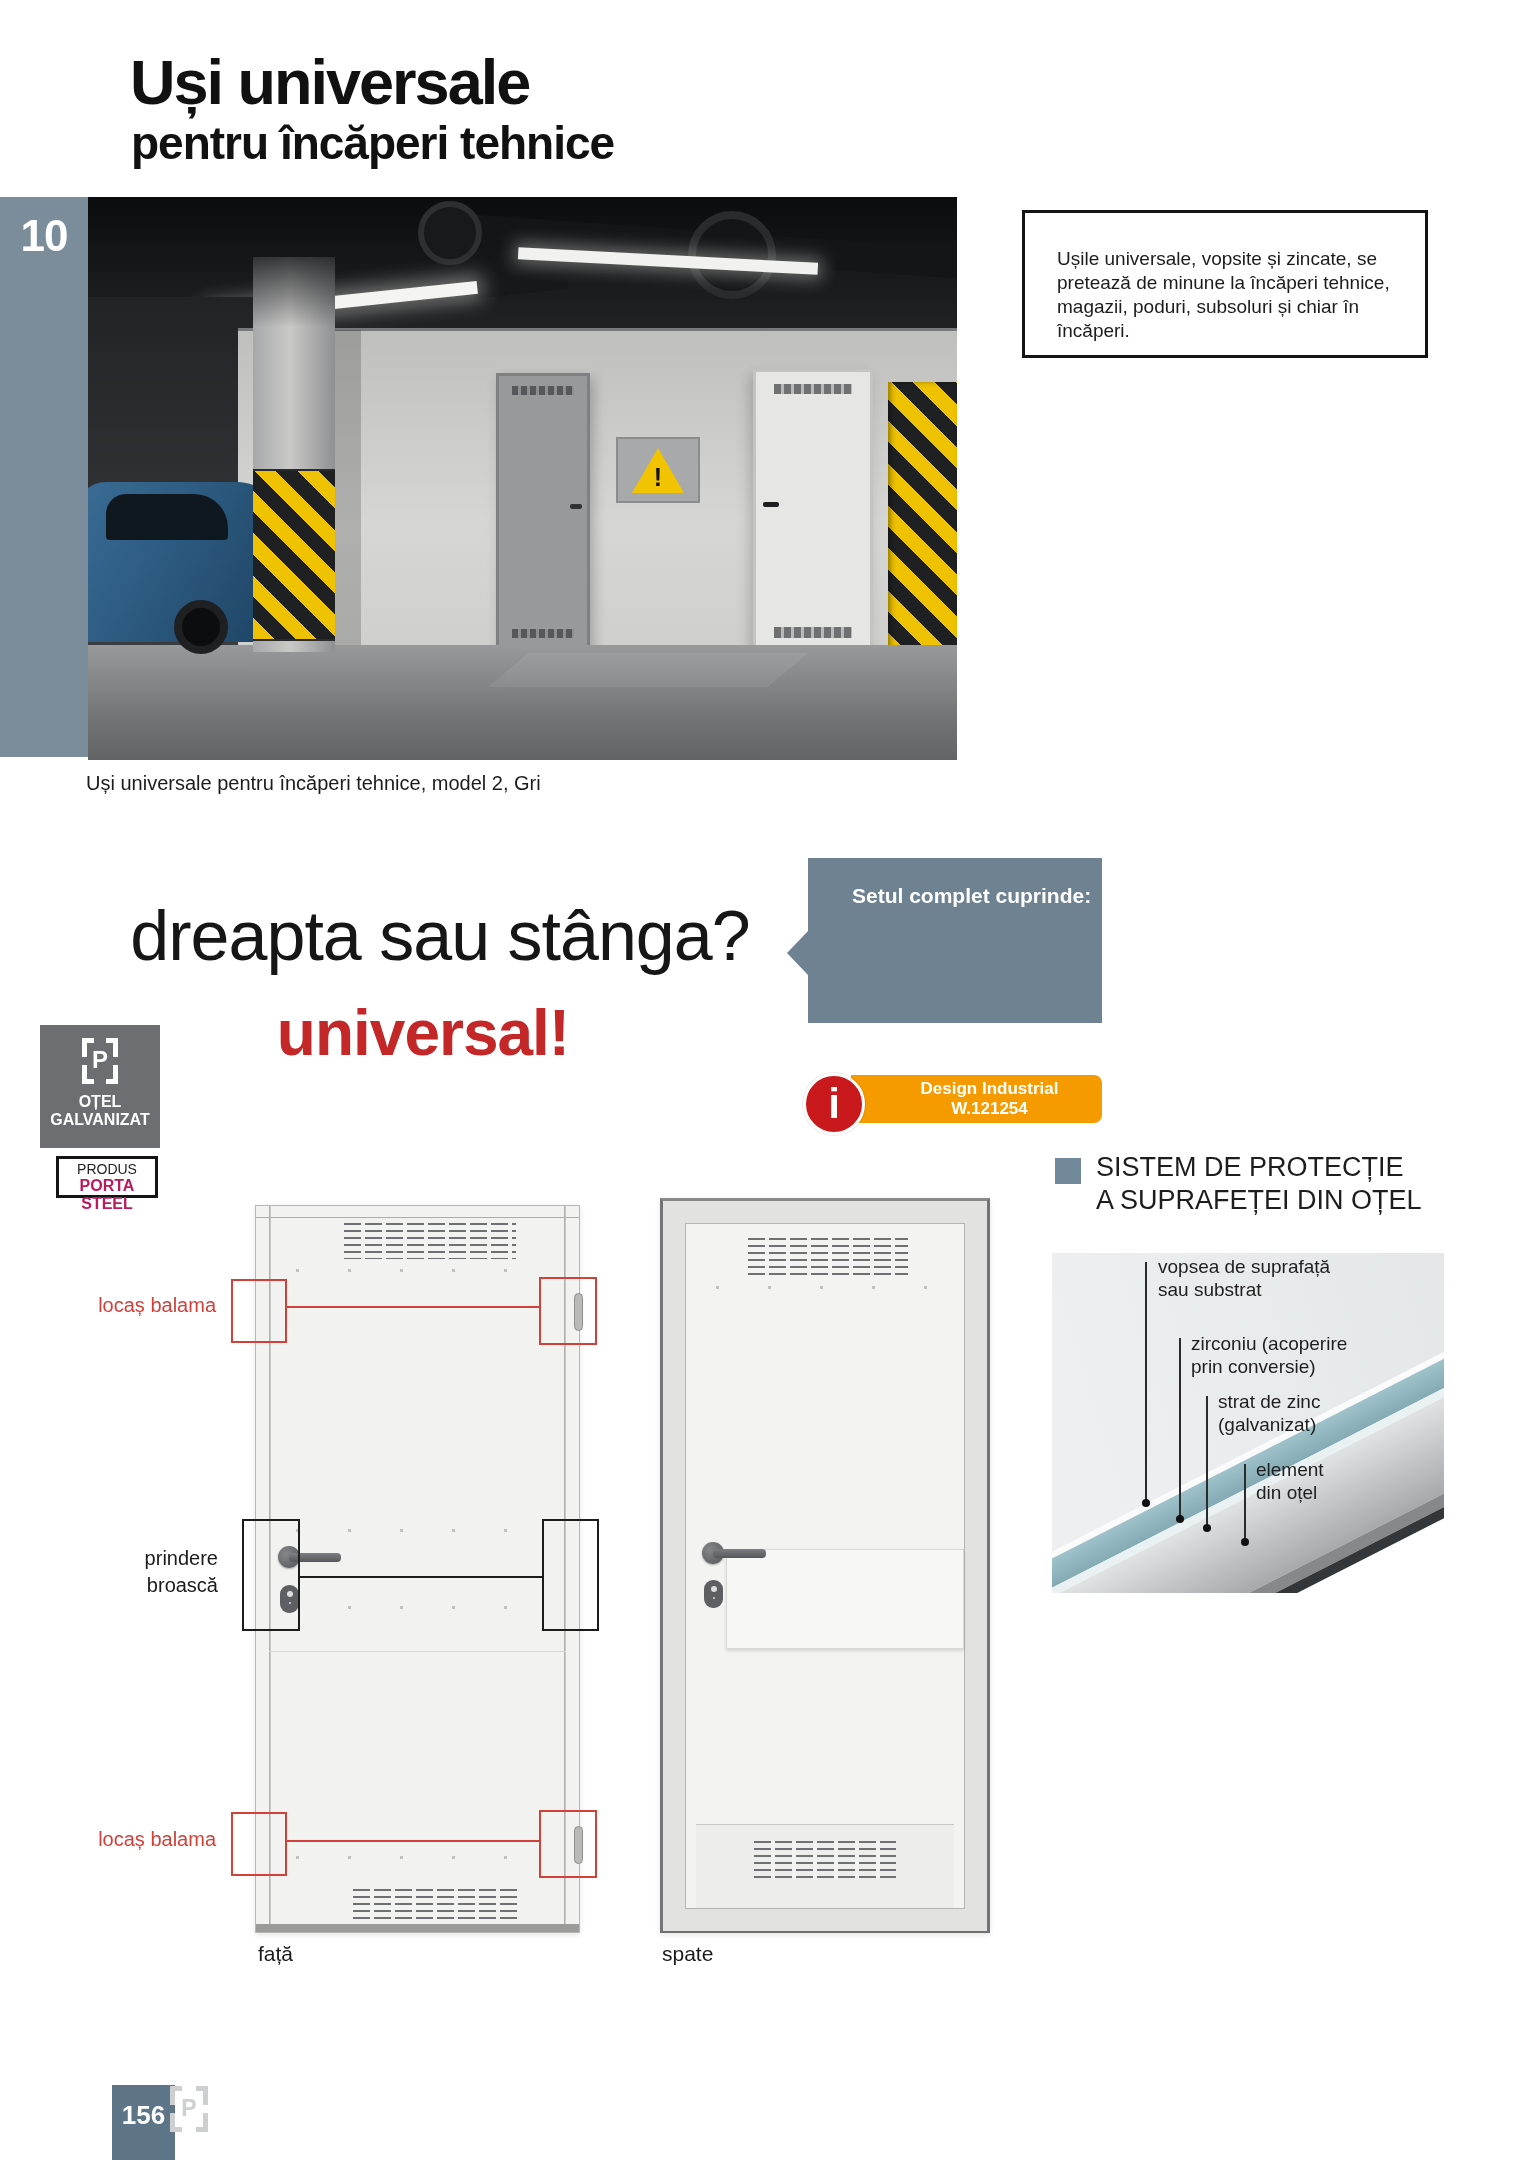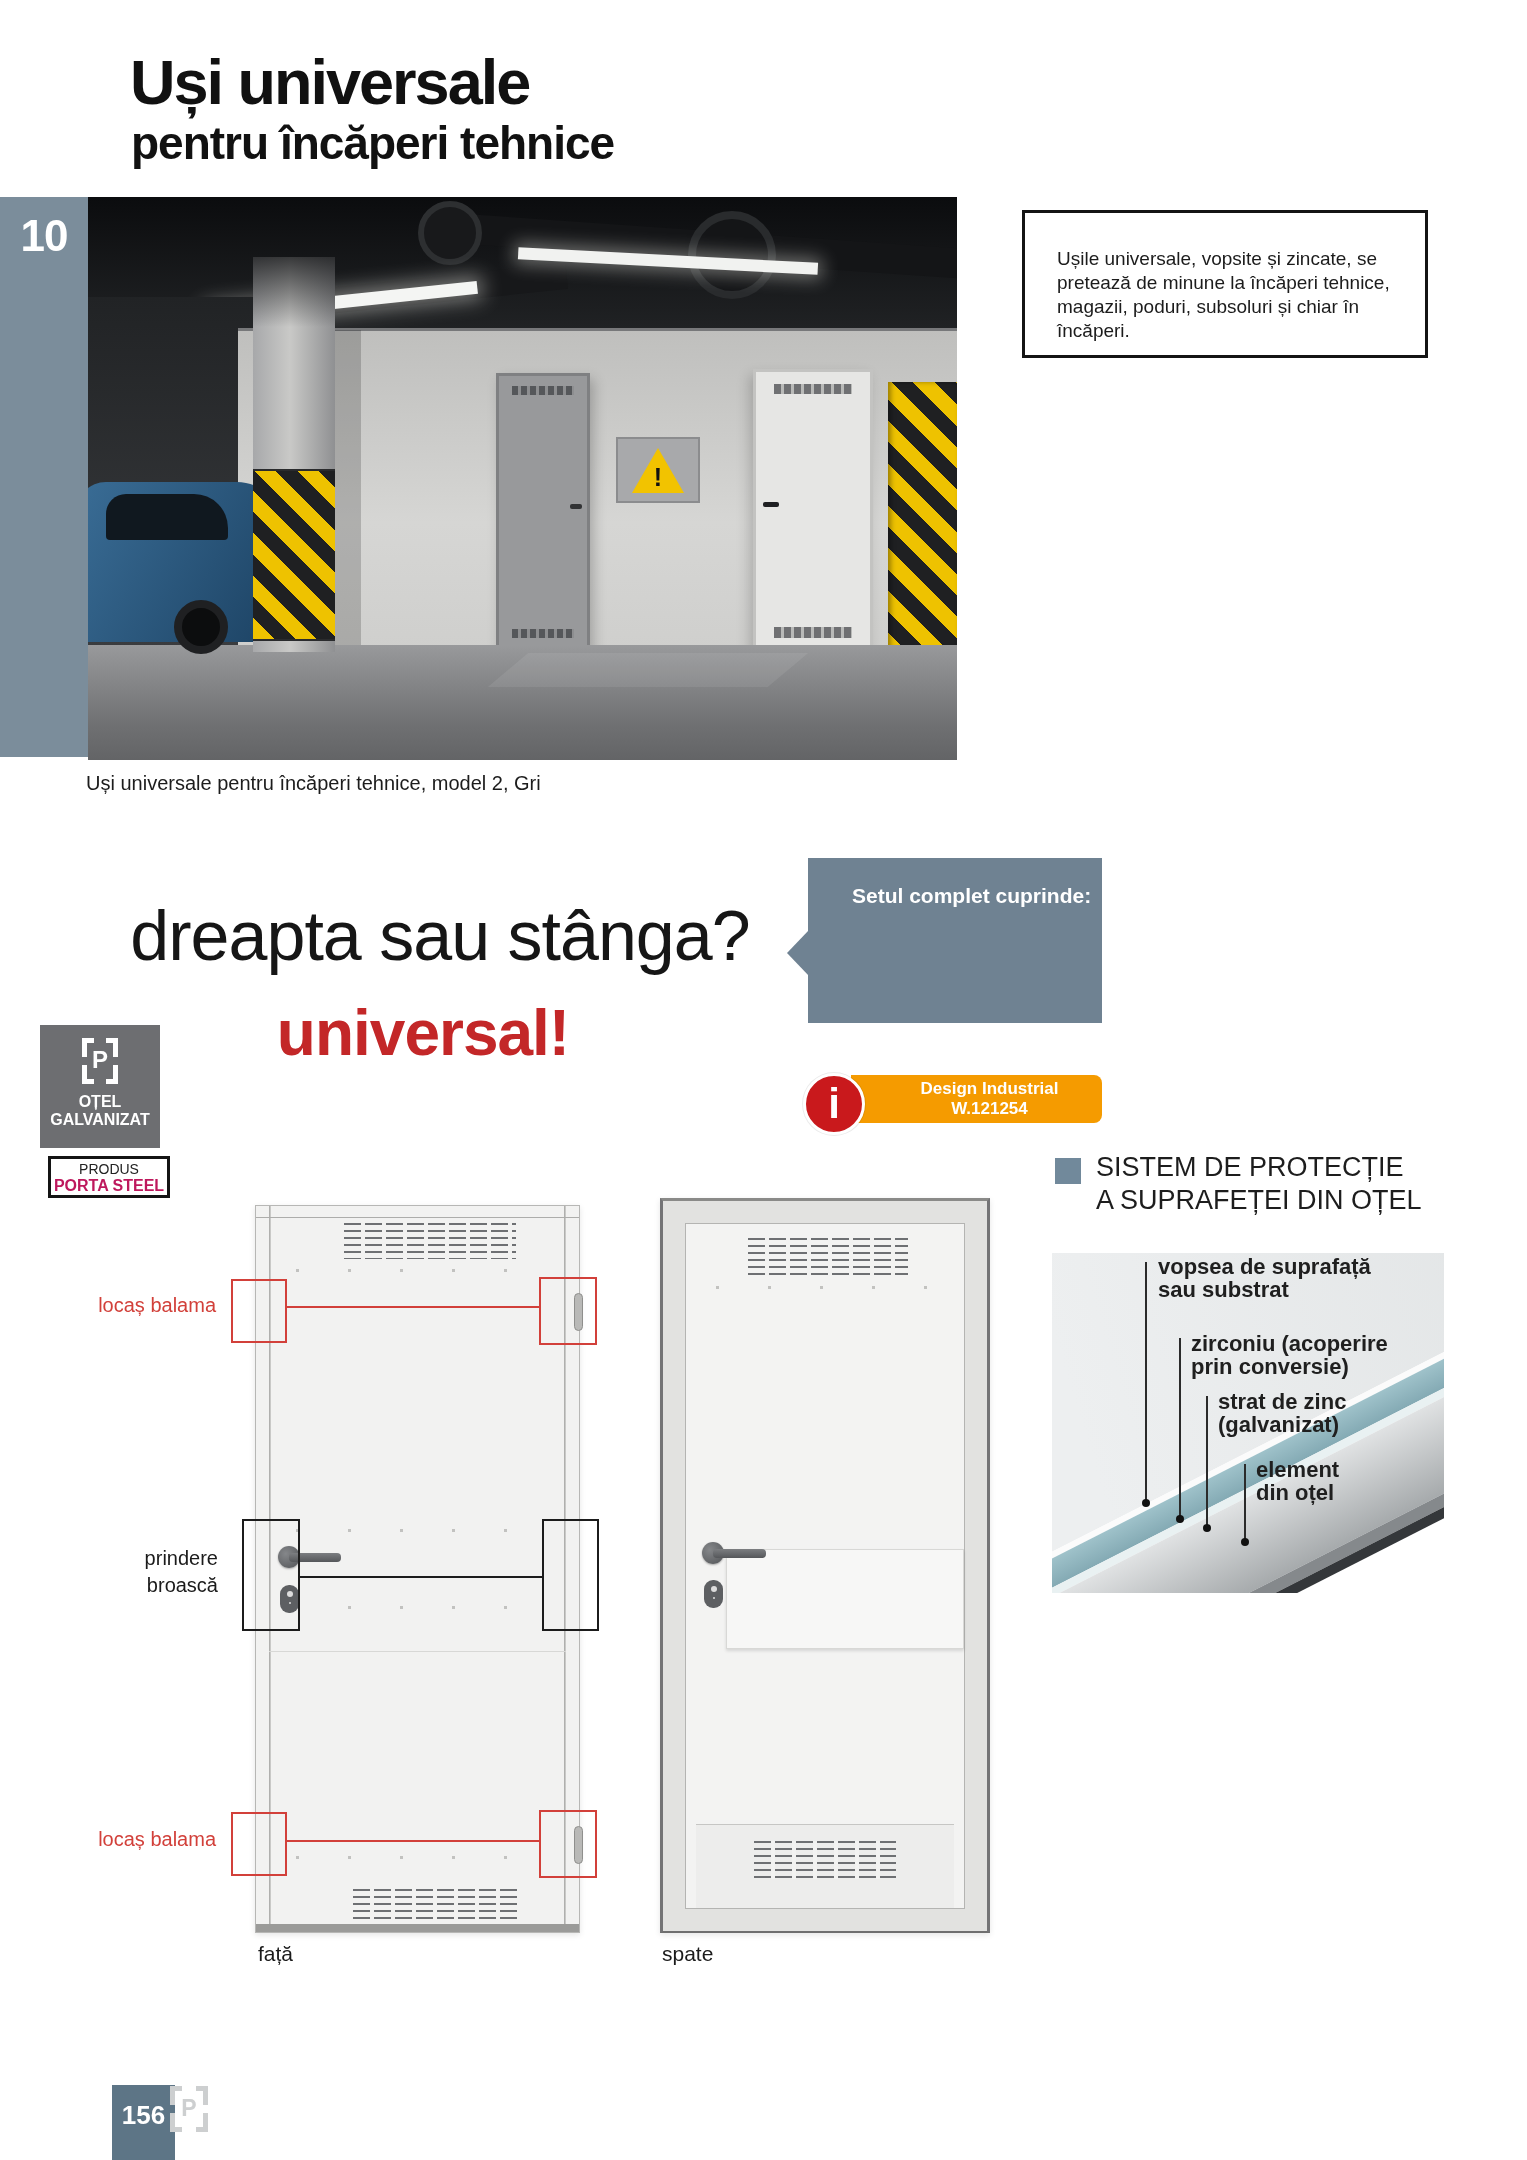--- a/index.html
+++ b/index.html
@@ -43,41 +43,41 @@
   .plogo { position:relative; display:block; }
   .plogo .seg { position:absolute; width:12px; height:42%; }
   .plogo .lt { left:0; top:0; border-left:5px solid currentColor; border-top:5px solid currentColor; }
   .plogo .lb { left:0; bottom:0; border-left:5px solid currentColor; border-bottom:5px solid currentColor; }
   .plogo .rt { right:0; top:0; border-right:5px solid currentColor; border-top:5px solid currentColor; }
   .plogo .rb { right:0; bottom:0; border-right:5px solid currentColor; border-bottom:5px solid currentColor; }
   .plogo .pl { position:absolute; left:0; right:0; top:50%; transform:translateY(-52%); text-align:center; font-weight:bold; }
 
   .steelbadge { left:40px; top:1025px; width:120px; height:123px; background:#6d6e71; color:#fff; text-align:center; padding-top:13px; }
   .steelbadge .txt { margin-top:9px; font-size:16px; font-weight:bold; line-height:18px; letter-spacing:0; }
-  .prodbox { left:48px; top:1156px; width:122px; height:42px; background:#fff; border:3px solid #141414; text-align:center; padding-top:2px; }
+  .prodbox { left:56px; top:1156px; width:102px; height:42px; background:#fff; border:3px solid #141414; text-align:center; padding-top:2px; }
   .prodbox .l1 { font-size:14px; line-height:16px; color:#222; }
   .prodbox .l2 { font-size:16px; line-height:18px; font-weight:bold; color:#be185d; }
 
   
   .designbar { left:851px; top:1075px; width:251px; height:48px; background:#f59b00; border-radius:0 8px 8px 0;
                color:#fff; font-weight:bold; font-size:17px; line-height:20px; text-align:center; padding:4px 0 0 26px; }
   .infocircle { left:803px; top:1073px; width:62px; height:62px; border-radius:50%; background:#c9191c; border:3px solid #fff;
                 color:#fff; text-align:center; font-size:42px; font-weight:bold; line-height:56px; box-shadow:0 0 0 1px rgba(0,0,0,.08); }
 
   
   .prothead-sq { left:1055px; top:1158px; width:26px; height:26px; background:#71899b; }
   .prothead { left:1096px; top:1151px; font-size:27px; line-height:33px; color:#1d1d1d; }
 
   
   .ldiagram { left:1052px; top:1253px; width:392px; height:340px; overflow:hidden; }
   .lrot { position:absolute; left:-350px; top:-380px; width:1100px; height:1100px; transform:rotate(-27deg); }
   .lrot div { position:absolute; left:0; right:0; }
   .lline { width:2px; background:#2b2b2b; }
   .ldot { width:8px; height:8px; border-radius:50%; background:#111; }
-  .llabel { font-size:22px; line-height:23px; color:#1f1f1f;font-weight:bold; }
+  .llabel { font-size:19px; line-height:23px; color:#1f1f1f; }
 
   
   .door { background:#f2f2f1; border:1px solid #b7b7b5; box-shadow:0 2px 6px rgba(0,0,0,.10); }
   .seamv { position:absolute; top:0; bottom:0; width:2px; background:linear-gradient(90deg,#a3a3a1,#d6d6d4); }
   .grille { position:absolute;
             background-image:repeating-linear-gradient(90deg,rgba(0,0,0,0) 0 17px,#f2f2f1 17px 21px),
                              repeating-linear-gradient(180deg,#6e7073 0 2px,rgba(0,0,0,0) 2px 7px); }
   .rivets { position:absolute; height:3px;
             background-image:repeating-linear-gradient(90deg,#c2c2c0 0 3px,rgba(0,0,0,0) 3px 52px); }
   .rosette { position:absolute; width:22px; height:22px; border-radius:50%;

